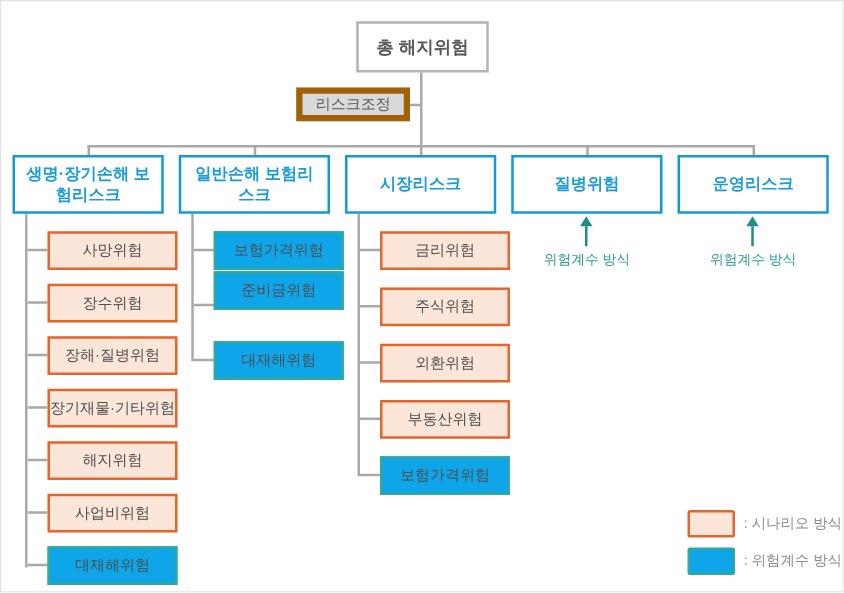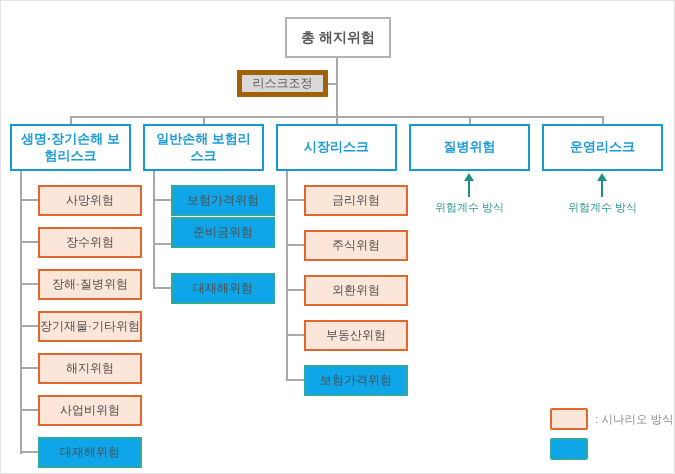--- a/index.html
+++ b/index.html
@@ -113,14 +113,15 @@
   <div class="ln v teal" style="left:467px;top:180px;height:16px"></div>
   <div class="note" style="left:408px;top:199px">위험계수 방식</div>
 
   <div class="arrowhead" style="left:596px;top:172px"></div>
   <div class="ln v teal" style="left:600px;top:180px;height:16px"></div>
   <div class="note" style="left:541px;top:199px">위험계수 방식</div>
 
   <div class="swatch scenario" style="left:549px;top:407px"></div>
   <div class="legend-label" style="left:594px;top:409px">: 시나리오 방식</div>
   <div class="swatch factor" style="left:549px;top:437px"></div>
+  <div class="legend-label" style="left:594px;top:439px">: 위험계수 방식</div>
 
 </div>
 
 </body></html>

